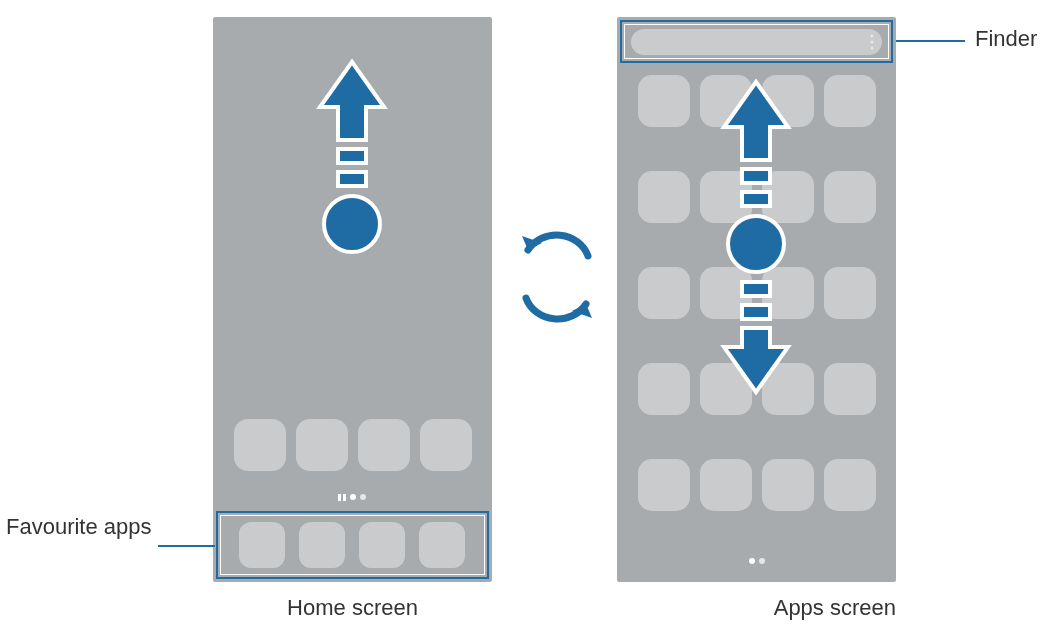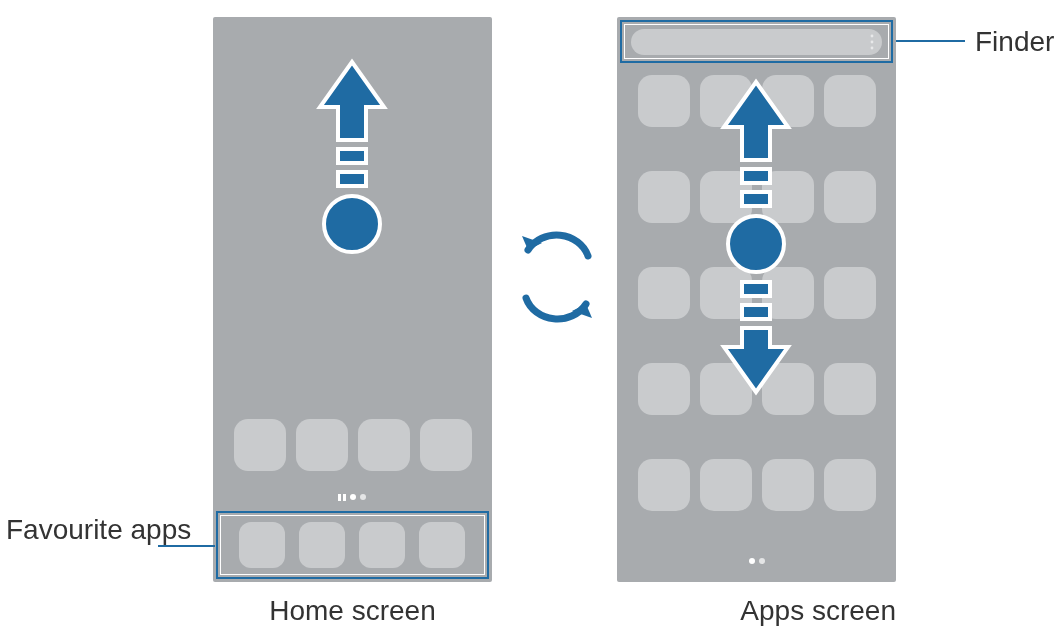--- a/index.html
+++ b/index.html
@@ -12,21 +12,21 @@
 
 
 .tile{position:absolute;width:52px;height:52px;background:#C9CBCD;border-radius:14px}
 .tile.s{width:46px;height:46px;border-radius:12px}
 
 
 .callout{position:absolute;box-sizing:border-box;border:2px solid #1F6BA3}
 .callout.inner{border:1px solid #fff;position:absolute;inset:2px}
 
 
-.label{position:absolute;font-size:28px;color:#333}
+.label{position:absolute;font-size:22px;color:#333}
 .line{position:absolute;height:2px;background:#1F6BA3}
 
 
 .swipe{position:absolute;pointer-events:none}
 </style>
 </head>
 <body>
 
 <div class="canvas">
 

